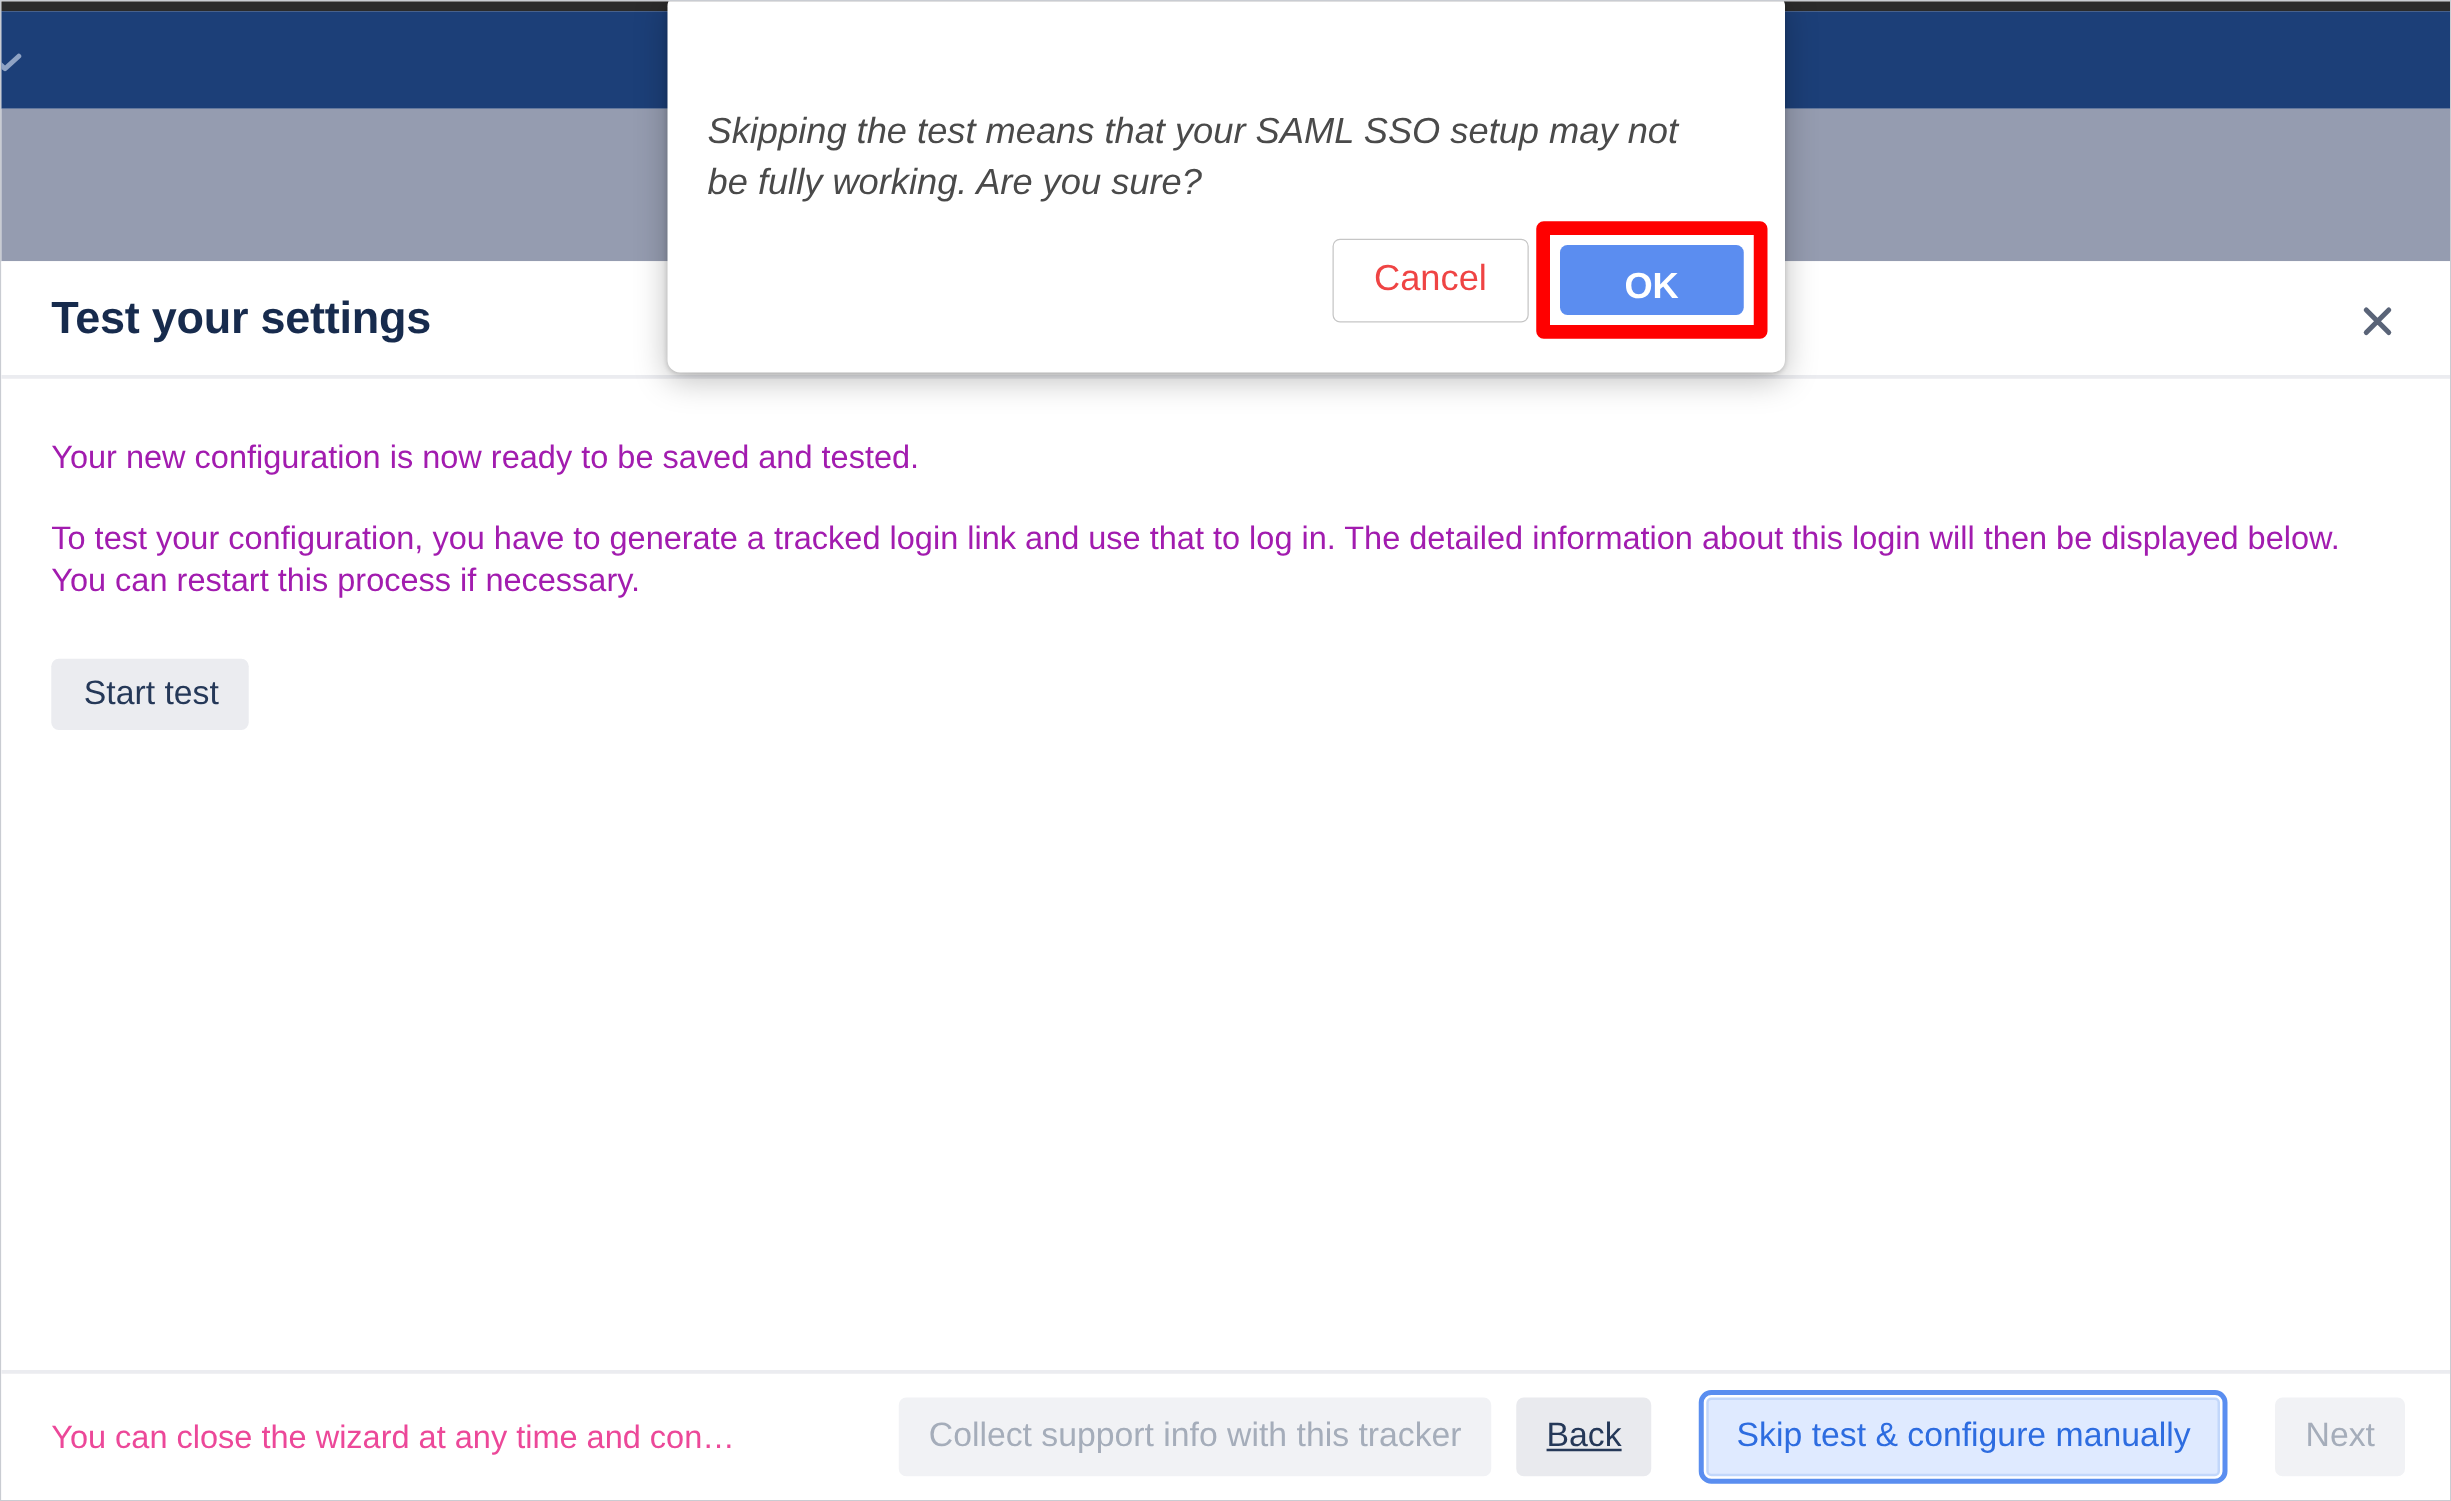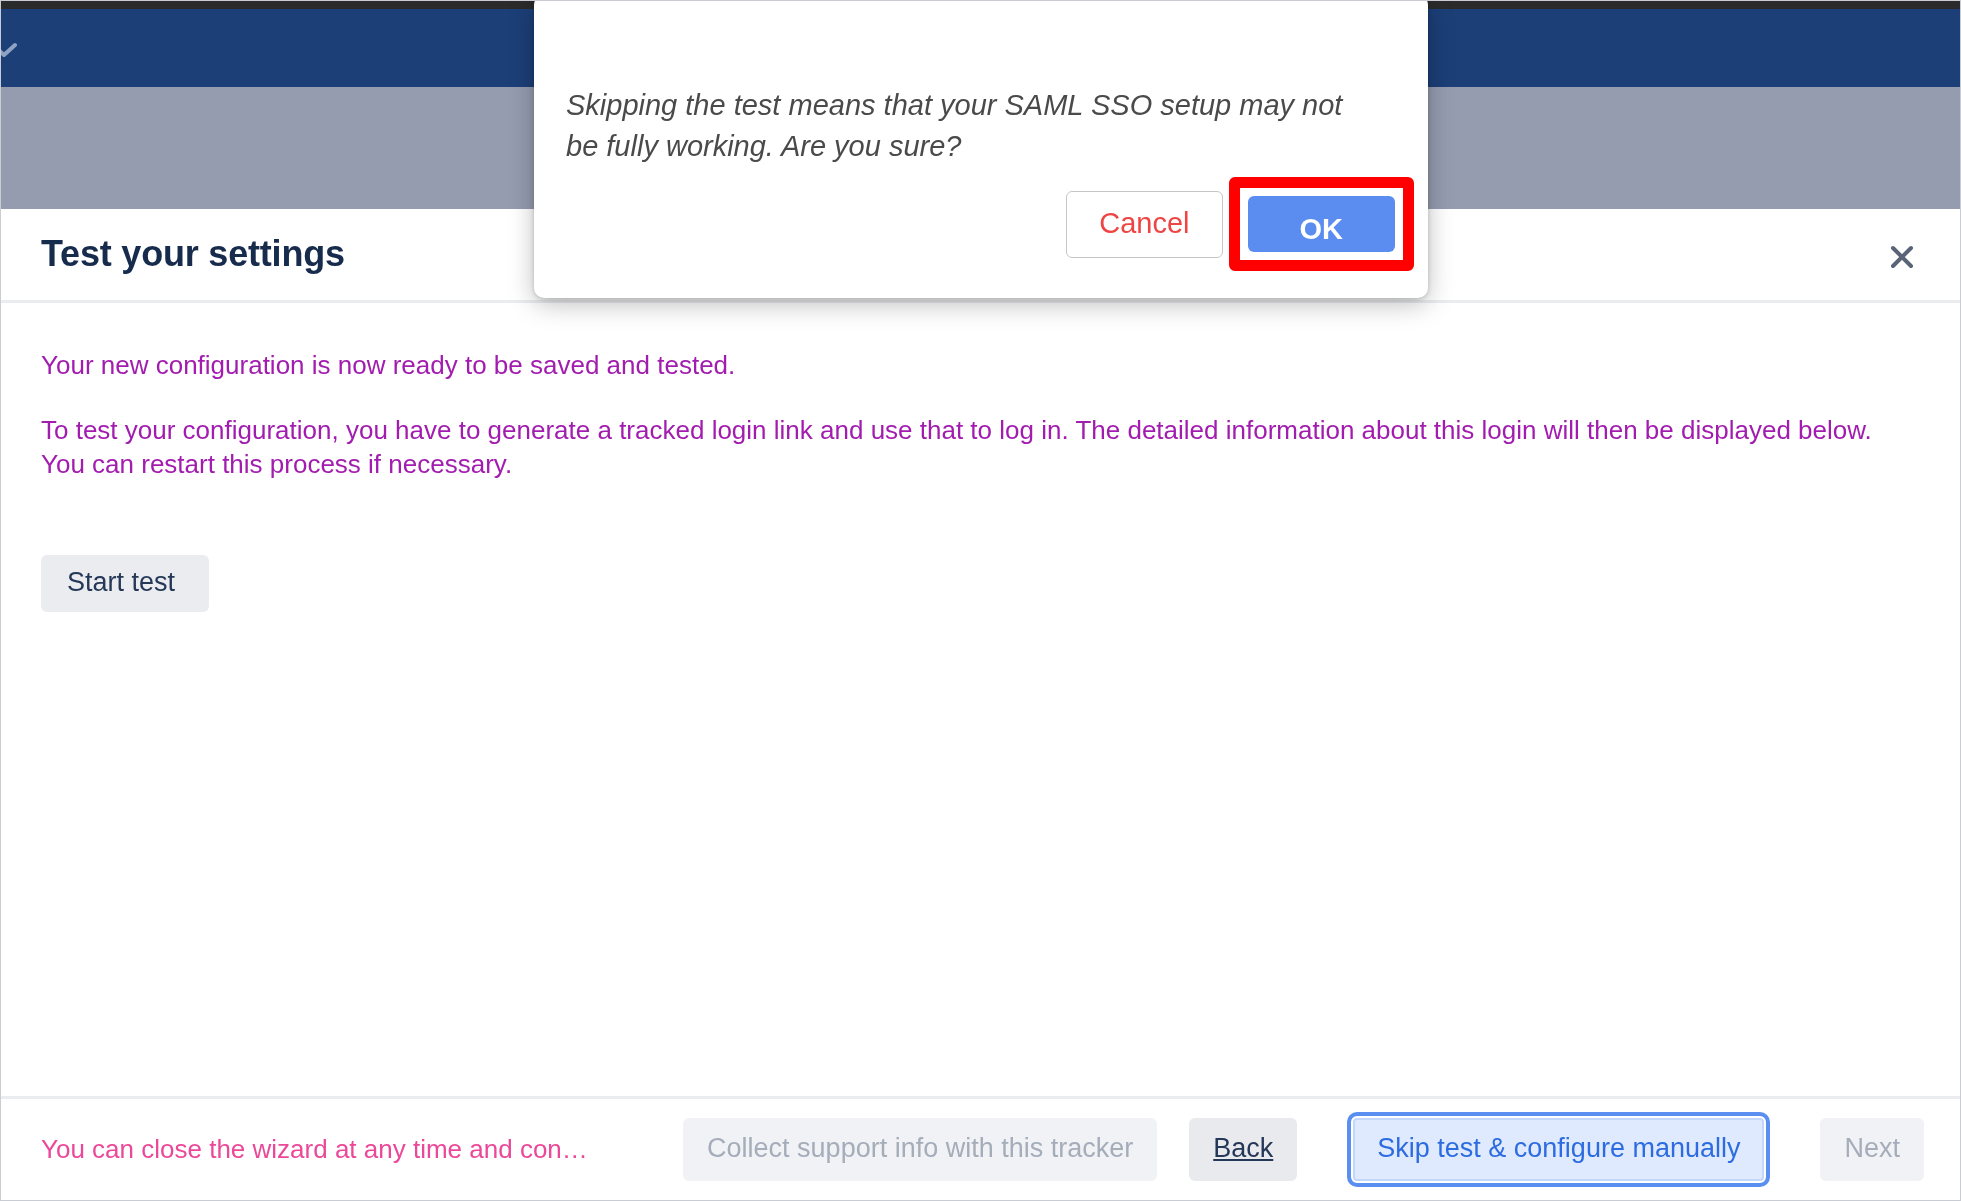--- a/index.html
+++ b/index.html
@@ -99,34 +99,33 @@
     position: relative;
     padding: 46px 40px 0 40px;
   }
   .para {
     font-size: 26px;
     line-height: 1.28;
     color: #a21caf;
     margin: 0 0 32px 0;
     max-width: 1880px;
   }
-  .para.second { margin-bottom: 34px; }
+  .para.second { margin-bottom: 46px; }
 
   .start-test-btn {
     display: inline-block;
     background: #ebecf0;
     color: #253858;
     border: none;
     border-radius: 6px;
     font-family: "Liberation Sans", sans-serif;
     font-size: 27px;
-    padding: 14px 34px 16px 26px;
+    padding: 14px 24px 16px 26px;
     cursor: pointer;
     line-height: 1;
-    margin-top: 40px;
   }
 
   
   .wizard-footer {
     flex: 0 0 104px;
     height: 104px;
     border-top: 3px solid #ebecf0;
     box-sizing: border-box;
     display: flex;
     align-items: center;
@@ -138,21 +137,21 @@
     white-space: nowrap;
     overflow: hidden;
     text-overflow: ellipsis;
     flex: 0 1 auto;
     max-width: 640px;
   }
   .footer-actions {
     margin-left: auto;
     display: flex;
     align-items: center;
-    gap: 32px;
+    gap: 20px;
   }
   .fbtn {
     font-family: "Liberation Sans", sans-serif;
     font-size: 27px;
     line-height: 1;
     border: none;
     border-radius: 6px;
     padding: 17px 24px 19px 24px;
     background: #f1f2f5;
     color: #253858;

